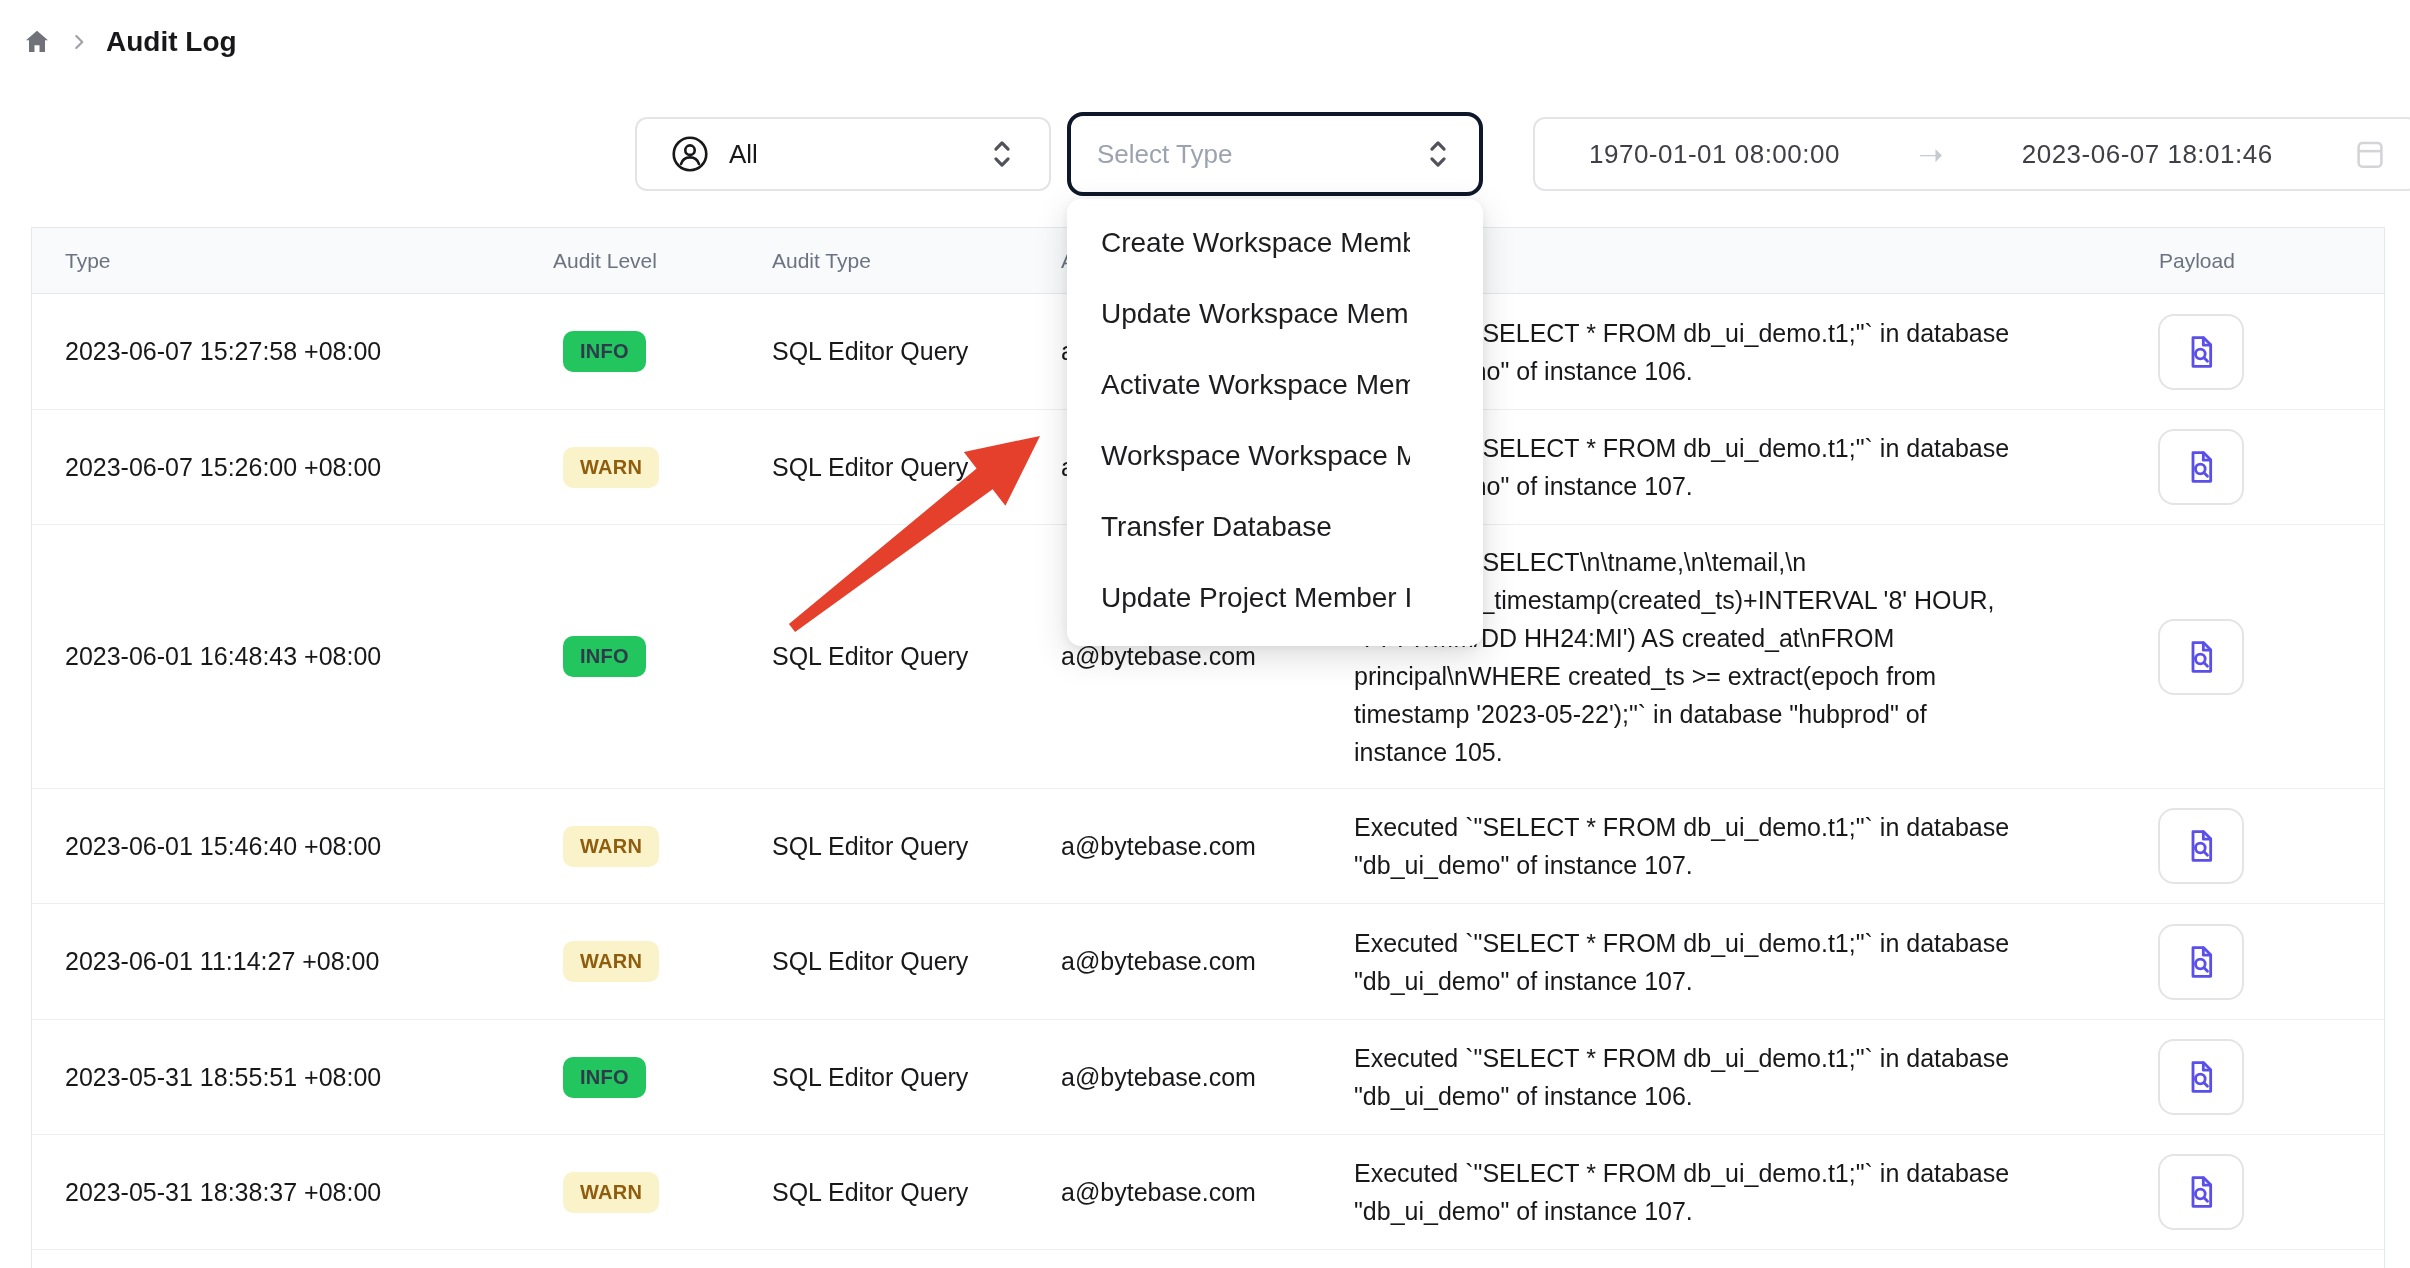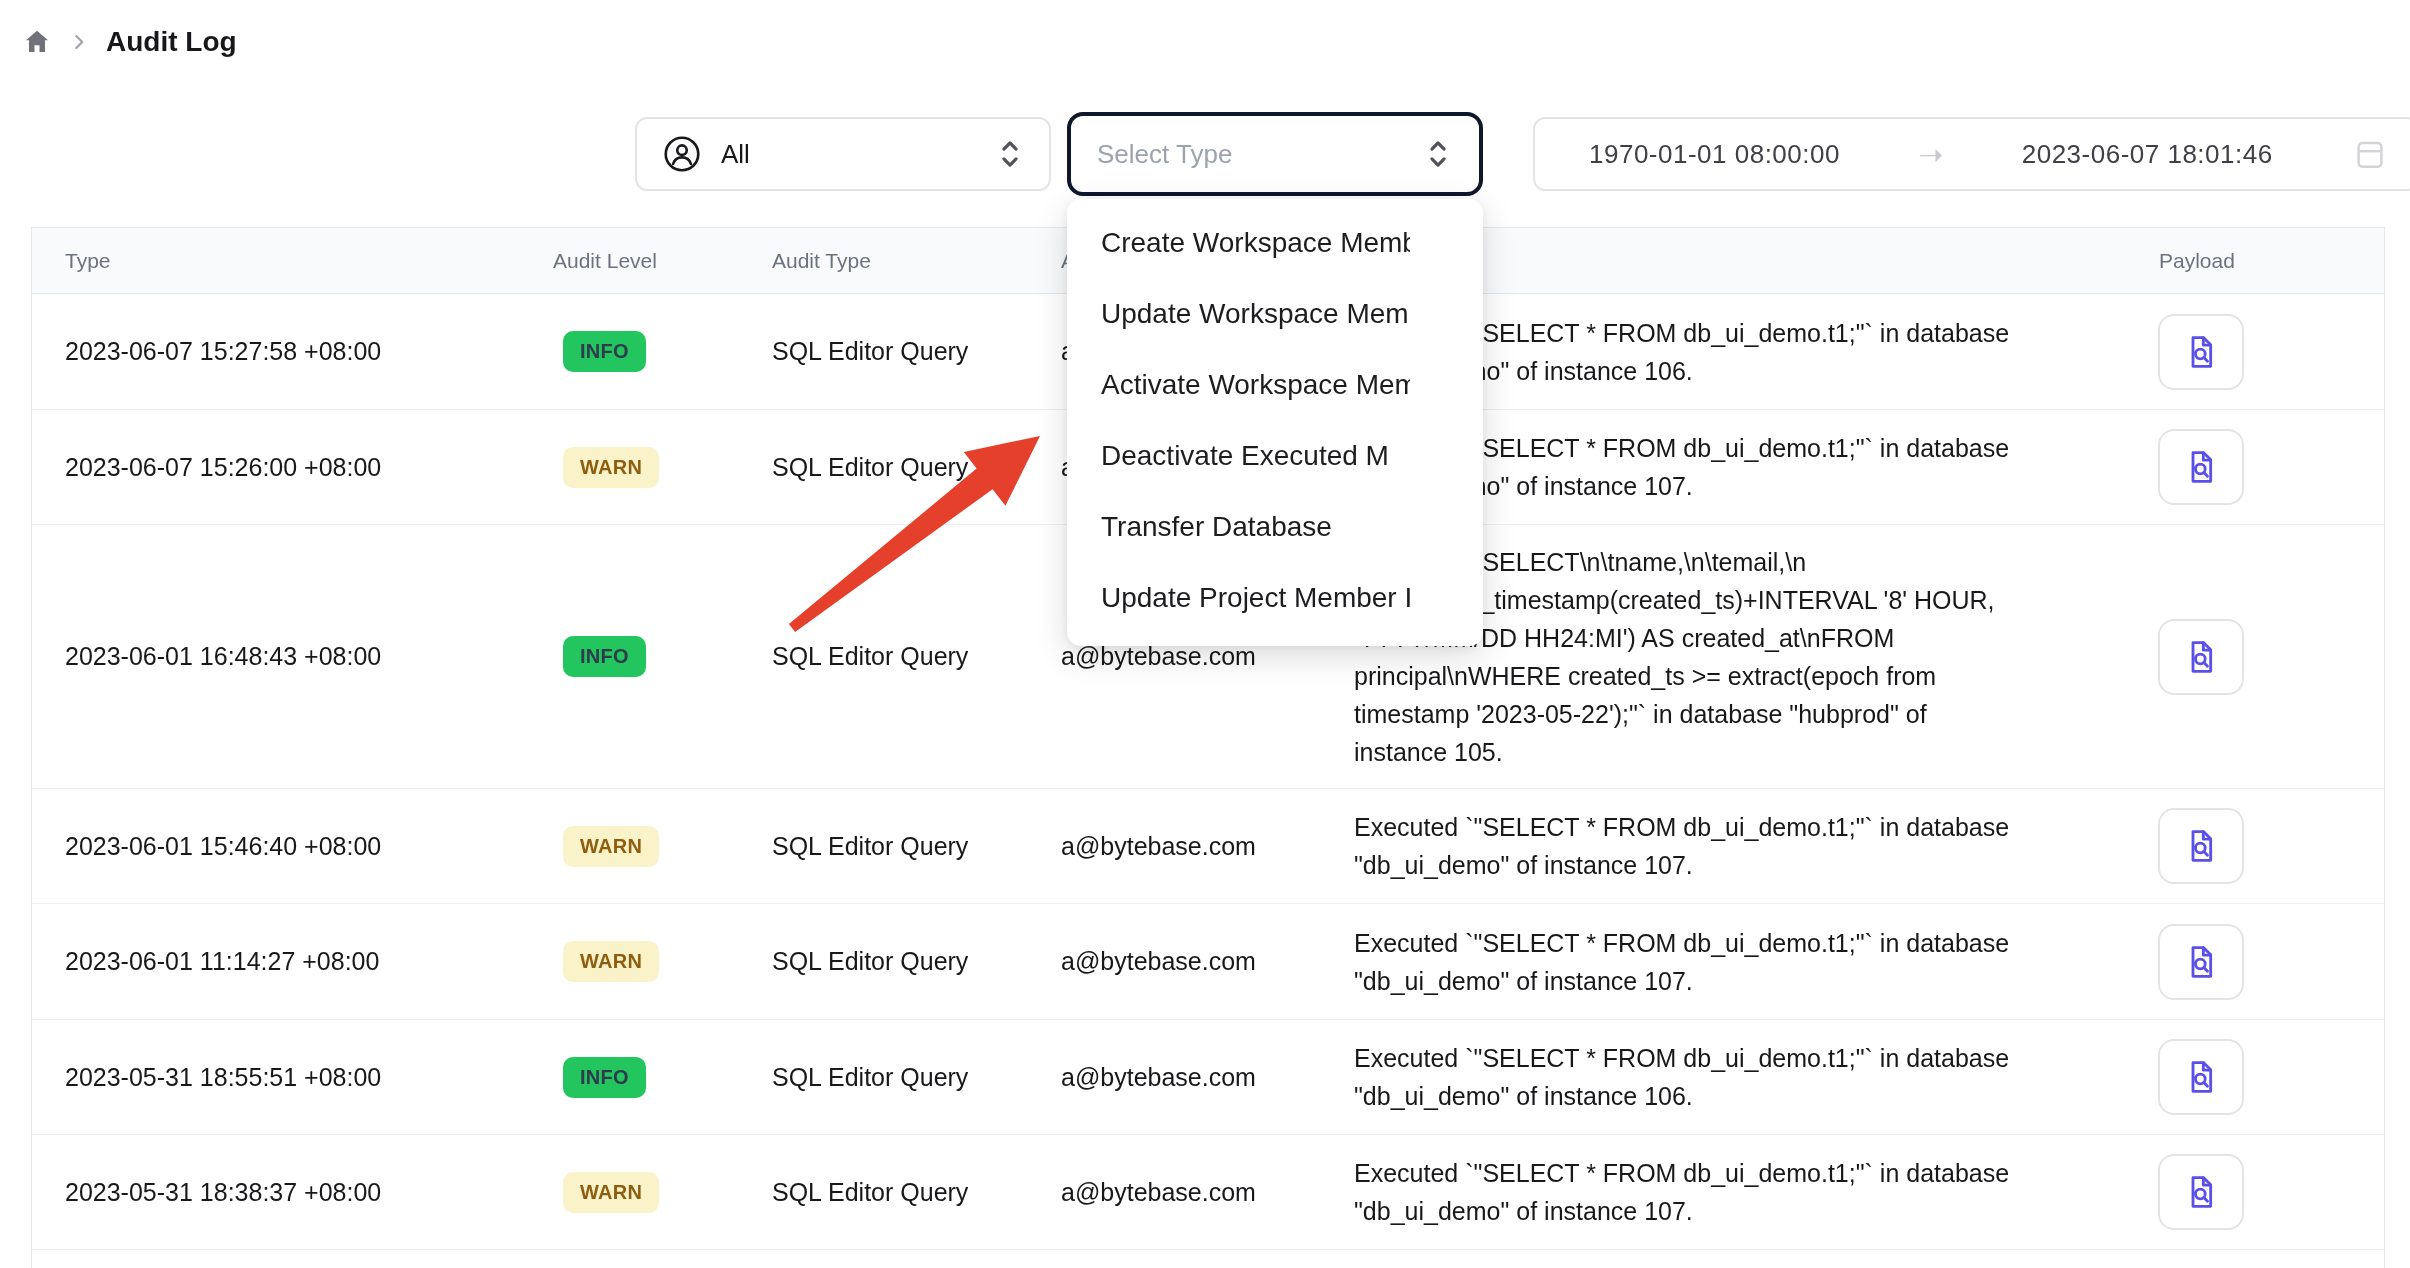--- a/index.html
+++ b/index.html
@@ -7,21 +7,21 @@
     width:2410px;height:1268px;overflow:hidden;position:relative;
     background:#ffffff;
     font-family:"Liberation Sans","DejaVu Sans",sans-serif;
     color:#18181b;
   }
   
   .breadcrumb{position:absolute;left:22px;top:26px;display:flex;align-items:center;gap:14px;justify-content:center;}
   .crumb-title{font-size:28px;font-weight:600;color:#18181b;}
   
   .ctl{position:absolute;background:#fff;box-sizing:border-box;display:flex;align-items:center;}
-  .actor-select{left:635px;top:117px;width:416px;height:74px;border:2px solid #e4e4e7;border-radius:12px;padding:0 24px;gap:18px;}
+  .actor-select{left:635px;top:117px;width:416px;height:74px;border:2px solid #e4e4e7;border-radius:12px;padding:0 32px;gap:18px;}
   .actor-select .val{font-size:26px;color:#18181b;}
   .type-select{left:1067px;top:112px;width:416px;height:84px;border:4px solid #0f172a;border-radius:16px;padding:0 26px;}
   .type-select .placeholder{font-size:26px;color:#9ca3af;}
   .chev{margin-left:auto;flex:0 0 auto;}
   .date-range{left:1533px;top:117px;width:886px;height:74px;border:2px solid #e4e4e7;border-radius:12px;padding:0 28px 0 54px;justify-content:space-between;}
   .date-range .d{font-size:26px;color:#3f3f46;letter-spacing:.5px;}
   .date-range .arr{font-size:30px;color:#c7cad1;}
   
   .menu{position:absolute;left:1067px;top:199px;width:416px;height:447px;background:#fff;border-radius:14px;
         box-shadow:0 10px 34px rgba(0,0,0,.14),0 2px 8px rgba(0,0,0,.06);z-index:30;padding:8px 0;box-sizing:border-box;}
@@ -271,16 +271,16 @@
     </div>
   </div>
 
   <div class="row r8"></div>
 </div>
 
 <div class="menu">
   <div class="menu-item">Create Workspace Memb</div>
   <div class="menu-item">Update Workspace Memb</div>
   <div class="menu-item">Activate Workspace Mem</div>
-  <div class="menu-item">Deactivate Executed M</div>
+  <div class="menu-item">Workspace Workspace M</div>
   <div class="menu-item">Transfer Database</div>
   <div class="menu-item">Update Project Member I</div>
 </div>
 
 </body></html>

